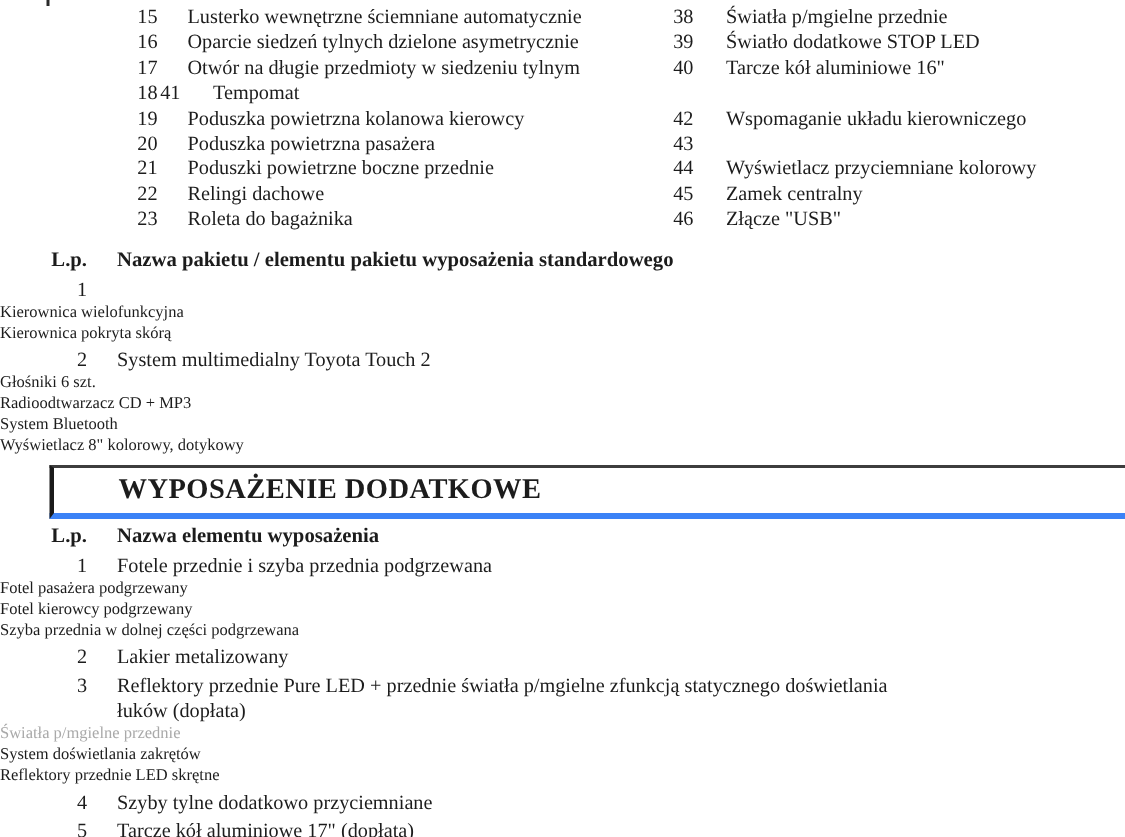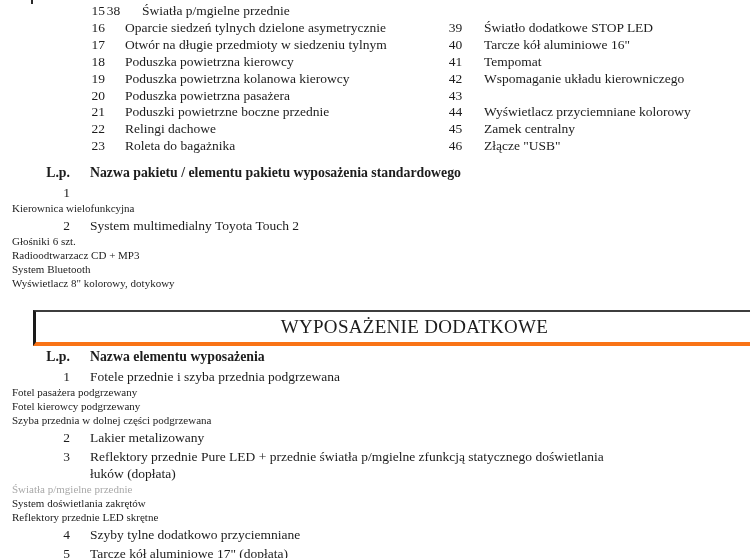--- a/index.html
+++ b/index.html
@@ -20,73 +20,72 @@
 
   
   .top-list{position:absolute;top:3px;left:0;width:750px;margin-left:47px;}
   .trow{display:flex;font-size:13.5px;line-height:16.9px;}
   .n1{width:58px;text-align:right;flex:none;}
   .l1{margin-left:20px;width:322px;flex:none;}
   .n2{width:17px;text-align:center;flex:none;}
   .l2{margin-left:20px;flex:1;}
 
   
-  .section{position:absolute;left:12px;width:618px;}
+  .section{position:absolute;left:0;width:618px;}
   .std-section{top:164px;}
   .add-section{top:348px;}
   .sec-header{display:flex;font-weight:bold;font-size:13.8px;line-height:18px;}
   .sec-header .num{width:58px;text-align:right;flex:none;}
   .sec-header .lab{margin-left:20px;flex:1;}
   .irow{display:flex;font-size:13.5px;line-height:17px;margin-top:2px;}
   .irow .num{width:58px;text-align:right;flex:none;}
   .irow .lab{margin-left:20px;max-width:652px;}
   .sub{font-size:11px;line-height:14px;}
   .muted{color:var(--muted-color);}
 
   
   .title-box{
     position:absolute;top:310px;left:33px;right:0;
     border-top:2px solid #3d3d3d;
     border-left:3px solid #1a1a1a;
-    border-bottom:4px solid #f97316;
+    border-bottom:4px solid #3b82f6;
     padding:4px 0 5px 43px;
-    font-weight:normal;font-size:19px;line-height:21px;
+    font-weight:bold;font-size:19px;line-height:21px;
     letter-spacing:0.3px;
     background:#fff;
-    text-align:center;
   }
 </style>
 </head>
 <body>
 
 <div class="page">
 
   <div class="top-tick"></div>
 
   <div class="top-list" id="top-list">
       <div class="trow">
         <span class="n1">15</span>
+        <span class="l1">Lusterko wewnętrzne ściemniane automatycznie</span>
         <span class="n2">38</span>
         <span class="l2">Światła p/mgielne przednie</span>
       </div>
       <div class="trow">
         <span class="n1">16</span>
         <span class="l1">Oparcie siedzeń tylnych dzielone asymetrycznie</span>
         <span class="n2">39</span>
         <span class="l2">Światło dodatkowe STOP LED</span>
       </div>
       <div class="trow">
         <span class="n1">17</span>
         <span class="l1">Otwór na długie przedmioty w siedzeniu tylnym</span>
         <span class="n2">40</span>
         <span class="l2">Tarcze kół aluminiowe 16"</span>
       </div>
       <div class="trow">
         <span class="n1">18</span>
-        <span class="l1">Poduszka powietrzna kierowcy</span>
         <span class="n2">41</span>
         <span class="l2">Tempomat</span>
       </div>
       <div class="trow">
         <span class="n1">19</span>
         <span class="l1">Poduszka powietrzna kolanowa kierowcy</span>
         <span class="n2">42</span>
         <span class="l2">Wspomaganie układu kierowniczego</span>
       </div>
       <div class="trow">
@@ -117,20 +116,21 @@
   <div class="section std-section">
     <div class="sec-header">
       <span class="num">L.p.</span>
       <span class="lab">Nazwa pakietu / elementu pakietu wyposażenia standardowego</span>
     </div>
     <div id="std-items">
         <div class="irow">
           <span class="num">1</span>
         </div>
         <div class="sub">Kierownica wielofunkcyjna</div>
+        <div class="sub">Kierownica pokryta skórą</div>
         <div class="irow">
           <span class="num">2</span>
           <span class="lab">System multimedialny Toyota Touch 2</span>
         </div>
         <div class="sub">Głośniki 6 szt.</div>
         <div class="sub">Radioodtwarzacz CD + MP3</div>
         <div class="sub">System Bluetooth</div>
         <div class="sub">Wyświetlacz 8" kolorowy, dotykowy</div>
       </div>
   </div>

